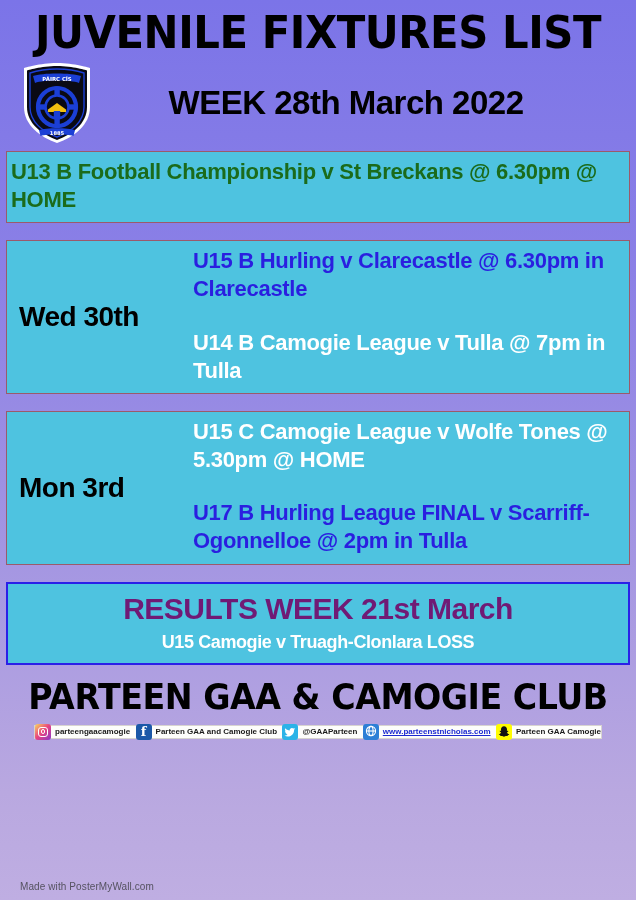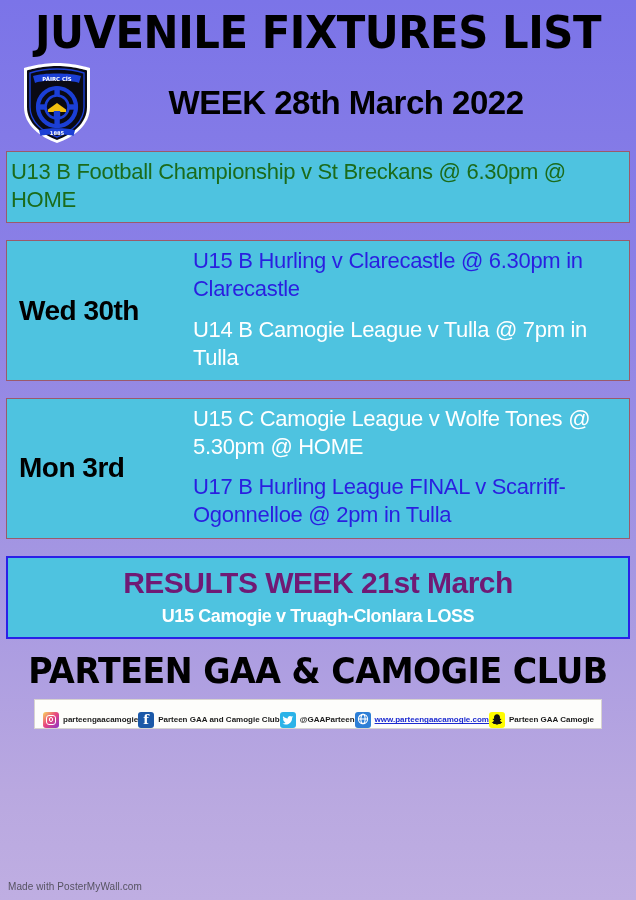--- a/index.html
+++ b/index.html
@@ -47,26 +47,26 @@
   }
   .day{
     flex:0 0 182px;
     font-size:28px;font-weight:bold;color:#000;
     letter-spacing:-0.5px;
     padding-left:8px;
     box-sizing:border-box;
   }
   .fixtures{flex:1;padding-right:6px;}
   .fixture{
-    font-size:22px;font-weight:normal;
+    font-size:22px;font-weight:bold;
     line-height:1.28;
     letter-spacing:-0.3px;
     margin:0 0 2px 0;
   }
-  .fixture + .fixture{margin-top:12px;}
+  .fixture + .fixture{margin-top:25px;}
   .f-green{color:#1b6b1b;}
   .f-blue{color:#2a1fe0;}
   .f-white{color:#ffffff;}
 
   
   .results{
     margin:10px 6px 0 6px;
     background:#4ec3e0;
     border:2px solid #2a20e8;
     box-sizing:border-box;
@@ -94,40 +94,40 @@
     margin-top:12px;
     white-space:nowrap;
   }
 
   
   .social{
     margin:8px 34px 0 34px;
     background:#fdfdfb;
     border:1px solid #d8d4d0;
     box-sizing:border-box;
-    height:30px;
-    display:flex;align-items:flex-end;justify-content:space-between;
-    padding:0 8px;
+    height:14px;
+    display:flex;align-items:center;justify-content:space-between;
+    padding:0 0;
   }
   .soc{display:flex;align-items:center;gap:4px;}
   .soc-label{font-size:8px;color:#1a1a1a;font-weight:bold;white-space:nowrap;}
   .soc-label.link{color:#1c2ad0;text-decoration:underline;}
   .ico{width:16px;height:16px;flex:0 0 16px;border-radius:3px;position:relative;}
   .ico-ig{background:linear-gradient(135deg,#f9d85e 0%,#e8447f 48%,#8a36c9 100%);}
   .ico-ig::after{content:"";position:absolute;left:3px;top:3px;width:10px;height:10px;border:1.4px solid #fff;border-radius:3px;box-sizing:border-box;}
   .ico-ig::before{content:"";position:absolute;left:5.6px;top:5.6px;width:4.8px;height:4.8px;border:1.3px solid #fff;border-radius:50%;box-sizing:border-box;z-index:2;}
   .ico-fb{background:#1b58a8;color:#fff;font-family:"DejaVu Serif",serif;font-weight:bold;font-size:13px;line-height:16px;text-align:center;}
   .ico-tw{background:#2bb3e8;}
   .ico-web{background:#2d7fd6;}
   .ico-sc{background:#fffc00;}
   .ico svg{display:block;}
 
   
   .watermark{
-    position:absolute;left:8px;bottom:8px;
+    position:absolute;left:20px;bottom:8px;
     font-size:10px;color:#555260;letter-spacing:0.1px;
   }
 </style>
 </head>
 <body>
 
 <div class="poster">
 
   <div class="header">
     <div class="title">JUVENILE FIXTURES LIST</div>
@@ -208,21 +208,21 @@
     </div>
 
     <div class="soc">
       <span class="ico ico-web">
         <svg viewBox="0 0 16 16" width="16" height="16" aria-hidden="true">
           <circle cx="8" cy="7" r="4.6" fill="none" stroke="#ffffff" stroke-width="1.1"></circle>
           <ellipse cx="8" cy="7" rx="2.1" ry="4.6" fill="none" stroke="#ffffff" stroke-width="1.1"></ellipse>
           <line x1="3.4" y1="7" x2="12.6" y2="7" stroke="#ffffff" stroke-width="1.1"></line>
         </svg>
       </span>
-      <span class="soc-label link">www.parteengaacamogie.com</span>
+      <span class="soc-label link">www.parteenstnicholas.com</span>
     </div>
 
     <div class="soc">
       <span class="ico ico-sc">
         <svg viewBox="0 0 16 16" width="16" height="16" aria-hidden="true">
           <path d="M8 2.2c1.9 0 3 1.4 3 3.1 0 .6-.1 1.2-.1 1.5.2.1.5.1.8 0 .3-.1.6.1.6.4 0 .4-.7.6-1 .8-.2.1-.3.2-.2.4.3.8 1.1 1.6 1.9 1.8.2.1.3.2.2.4-.1.3-.8.5-1.4.6-.1.3-.1.6-.3.7-.2.1-.6 0-1 0-.5 0-.9.1-1.3.4-.4.3-.8.5-1.2.5s-.8-.2-1.2-.5c-.4-.3-.8-.4-1.3-.4-.4 0-.8.1-1 0-.2-.1-.2-.4-.3-.7-.6-.1-1.3-.3-1.4-.6-.1-.2 0-.3.2-.4.8-.2 1.6-1 1.9-1.8.1-.2 0-.3-.2-.4-.3-.2-1-.4-1-.8 0-.3.3-.5.6-.4.3.1.6.1.8 0 0-.3-.1-.9-.1-1.5 0-1.7 1.1-3.1 3-3.1z" fill="#111111"></path>
         </svg>
       </span>
       <span class="soc-label">Parteen GAA Camogie</span>
     </div>

